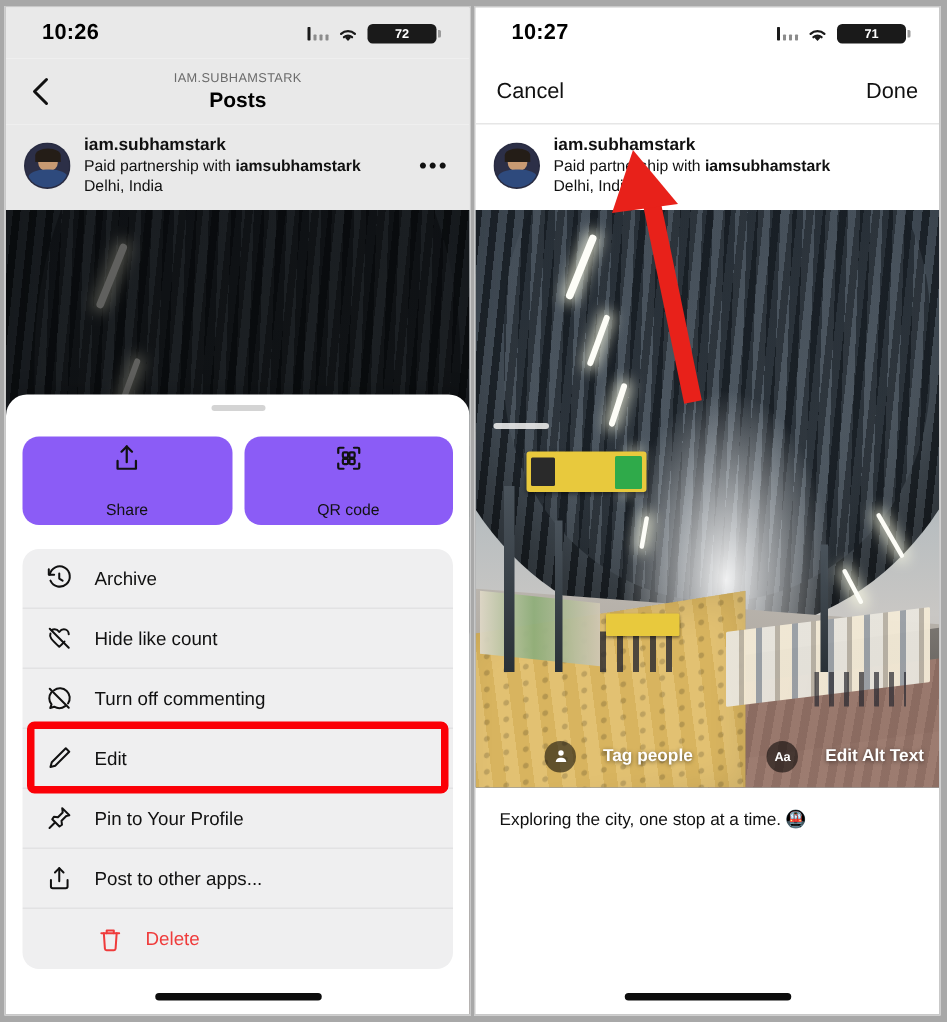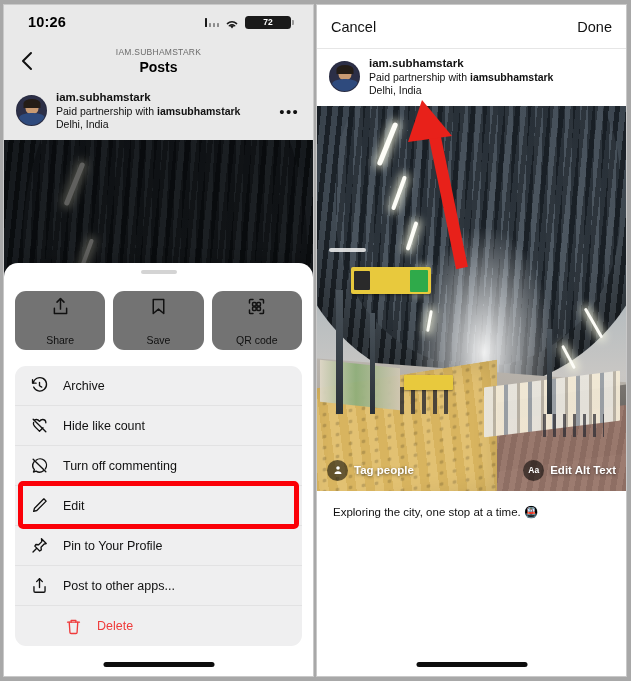--- a/index.html
+++ b/index.html
@@ -194,23 +194,24 @@
             background: repeating-linear-gradient(90deg, rgba(40,40,48,.8) 0 4px, transparent 4px 11px); }
   .people2 { position: absolute; bottom: 14%; right: 7%; width: 20%; height: 6%;
              background: repeating-linear-gradient(90deg, rgba(40,40,48,.7) 0 3px, transparent 3px 10px); }
   .whitebar { position: absolute; left: 4%; top: 37%; width: 12%; height: 4px;
               background: #e9e9e9; border-radius: 2px; opacity: .9; }
 
   .dimmer { position: absolute; inset: 0; background: rgba(0,0,0,.62); }
 
   
   .chip {
-    position: absolute; bottom: 10px; display: flex; align-items: center; gap: 6px;
+    position: absolute; bottom: 10px; display: flex; align-items: center; gap: 18px;
     color: #fff; font-size: 11.5px; font-weight: bold; cursor: pointer;
     text-shadow: 0 1px 3px rgba(0,0,0,.55);
+    margin-left: 36px;
   }
   .chip.tag { left: 10px; }
   .chip.alt { right: 10px; }
   .chip .bubble {
     width: 21px; height: 21px; border-radius: 50%; background: rgba(0,0,0,.55);
     display: flex; align-items: center; justify-content: center;
     font-size: 8.5px; font-weight: bold; color: #fff; text-shadow: none;
   }
 
   
@@ -218,21 +219,21 @@
 
   
   .sheet {
     position: absolute; left: 0; right: 0; bottom: 0; height: 413px;
     background: #fff; border-radius: 14px 14px 0 0; z-index: 6;
     box-shadow: 0 -2px 14px rgba(0,0,0,.2);
   }
   .grabber { width: 36px; height: 4px; border-radius: 2px; background: #d4d4d4; margin: 7px auto 0; }
   .quickrow { display: flex; gap: 8px; padding: 17px 11px 0 11px; }
   .qbtn {
-    flex: 1; background: #737373; border-radius: 11px; height: 59px;
+    flex: 1; background: #8b5cf6; border-radius: 11px; height: 59px;
     display: flex; flex-direction: column; align-items: center; justify-content: center; gap: 13px;
     cursor: pointer;
   }
   .qbtn .lbl { font-size: 10.5px; color: #111; }
   .menu { margin: 16px 11px 0 11px; background: #efeff0; border-radius: 11px; overflow: hidden; }
   .mrow {
     display: flex; align-items: center; gap: 14px; height: 40px; padding: 0 14px;
     border-bottom: 1px solid #e2e2e3; cursor: pointer; position: relative;
   }
   .mrow:last-child { border-bottom: none; padding-left: 48px; }
@@ -347,28 +348,20 @@
             <svg viewBox="0 0 24 24" width="21" height="21" fill="none" stroke="#111" stroke-width="1.7" stroke-linecap="round" stroke-linejoin="round">
                 <path d="M12 3v12"></path>
                 <path d="M8 7l4-4 4 4"></path>
                 <path d="M5 14v6h14v-6"></path>
               </svg>
           </span>
           <span class="lbl">Share</span>
         </div>
         <div class="qbtn">
           <span>
-            <svg viewBox="0 0 24 24" width="21" height="21" fill="none" stroke="#111" stroke-width="1.7" stroke-linejoin="round">
-                <path d="M6 4h12v16l-6-5-6 5z"></path>
-              </svg>
-          </span>
-          <span class="lbl">Save</span>
-        </div>
-        <div class="qbtn">
-          <span>
             <svg viewBox="0 0 24 24" width="21" height="21" fill="none" stroke="#111" stroke-width="1.7" stroke-linecap="round" stroke-linejoin="round">
                 <path d="M4 8V5a1 1 0 0 1 1-1h3"></path>
                 <path d="M16 4h3a1 1 0 0 1 1 1v3"></path>
                 <path d="M20 16v3a1 1 0 0 1-1 1h-3"></path>
                 <path d="M8 20H5a1 1 0 0 1-1-1v-3"></path>
                 <rect x="7.5" y="7.5" width="4" height="4" rx="1"></rect>
                 <rect x="12.5" y="7.5" width="4" height="4" rx="1"></rect>
                 <rect x="7.5" y="12.5" width="4" height="4" rx="1"></rect>
                 <rect x="12.5" y="12.5" width="4" height="4" rx="1"></rect>
               </svg>
@@ -447,20 +440,39 @@
           <span class="mlbl">Delete</span>
         </div>
       </div>
     </div>
 
     <div class="homebar"></div>
   </div>
 
   <div class="panel right">
 
+    <div class="statusbar">
+      <div class="sb-time">10:27</div>
+      <div class="sb-right">
+        <div class="sb-cell">
+            <i></i>
+            <i></i>
+            <i></i>
+            <i></i>
+          </div>
+        <div class="sb-wifi">
+          <svg viewBox="0 0 16 12" width="16" height="12">
+              <path d="M8 10.4l2-2.3a2.9 2.9 0 0 0-4 0l2 2.3z" fill="#1a1a1a"></path>
+              <path d="M3.4 5.6a6.8 6.8 0 0 1 9.2 0" stroke="#1a1a1a" stroke-width="1.5" fill="none" stroke-linecap="round"></path>
+              <path d="M5.3 7.8a4.2 4.2 0 0 1 5.4 0" stroke="#1a1a1a" stroke-width="1.5" fill="none" stroke-linecap="round"></path>
+            </svg>
+        </div>
+        <div class="sb-batt">71</div>
+      </div>
+    </div>
 
     <div class="navbar2">
       <div class="nav-btn">Cancel</div>
       <div class="nav-btn">Done</div>
     </div>
 
     <div class="posthead">
       <div class="avatar">
           <span class="shirt"></span>
         </div>

